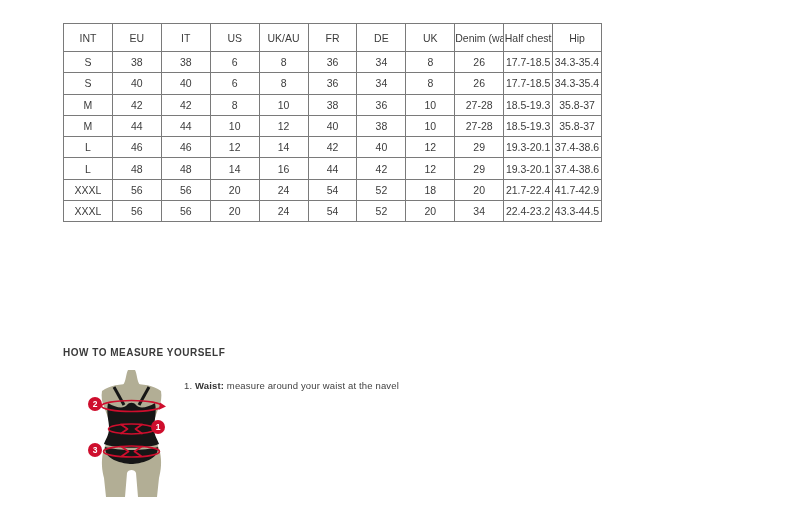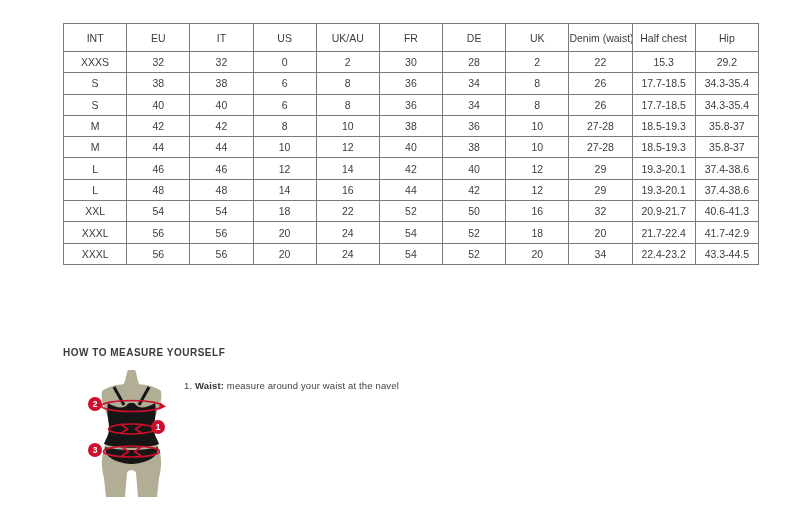--- a/index.html
+++ b/index.html
@@ -1,21 +1,21 @@
 <!DOCTYPE html>
 <html><head>
 <meta charset="utf-8">
 <style>
   html,body{margin:0;padding:0;}
   body{
     width:798px;height:519px;background:#ffffff;position:relative;
     font-family:"Liberation Sans", sans-serif;color:#3c3c3c;overflow:hidden;
   }
   .size-table{
-    position:absolute;left:63px;top:23px;width:696px;
+    position:absolute;left:63px;top:23px;width:539px;
     border-collapse:collapse;table-layout:fixed;
     border:1.5px solid #4a4a4a;
   }
   .size-table th,.size-table td{
     border:1px solid #7a7a7a;
     font-size:10.5px;font-weight:400;color:#3c3c3c;
     text-align:center;vertical-align:middle;padding:0;
     white-space:nowrap;overflow:hidden;
   }
   .size-table thead tr{height:28px;}
@@ -47,33 +47,20 @@
         <th>FR</th>
         <th>DE</th>
         <th>UK</th>
         <th>Denim (waist)</th>
         <th>Half chest</th>
         <th>Hip</th>
       </tr>
   </thead>
   <tbody id="size-body">
       <tr>
-        <td>XXXS</td>
-        <td>32</td>
-        <td>32</td>
-        <td>0</td>
-        <td>2</td>
-        <td>30</td>
-        <td>28</td>
-        <td>2</td>
-        <td>22</td>
-        <td>15.3</td>
-        <td>29.2</td>
-      </tr>
-      <tr>
         <td>S</td>
         <td>38</td>
         <td>38</td>
         <td>6</td>
         <td>8</td>
         <td>36</td>
         <td>34</td>
         <td>8</td>
         <td>26</td>
         <td>17.7-18.5</td>
@@ -136,33 +123,20 @@
         <td>48</td>
         <td>48</td>
         <td>14</td>
         <td>16</td>
         <td>44</td>
         <td>42</td>
         <td>12</td>
         <td>29</td>
         <td>19.3-20.1</td>
         <td>37.4-38.6</td>
-      </tr>
-      <tr>
-        <td>XXL</td>
-        <td>54</td>
-        <td>54</td>
-        <td>18</td>
-        <td>22</td>
-        <td>52</td>
-        <td>50</td>
-        <td>16</td>
-        <td>32</td>
-        <td>20.9-21.7</td>
-        <td>40.6-41.3</td>
       </tr>
       <tr>
         <td>XXXL</td>
         <td>56</td>
         <td>56</td>
         <td>20</td>
         <td>24</td>
         <td>54</td>
         <td>52</td>
         <td>18</td>

